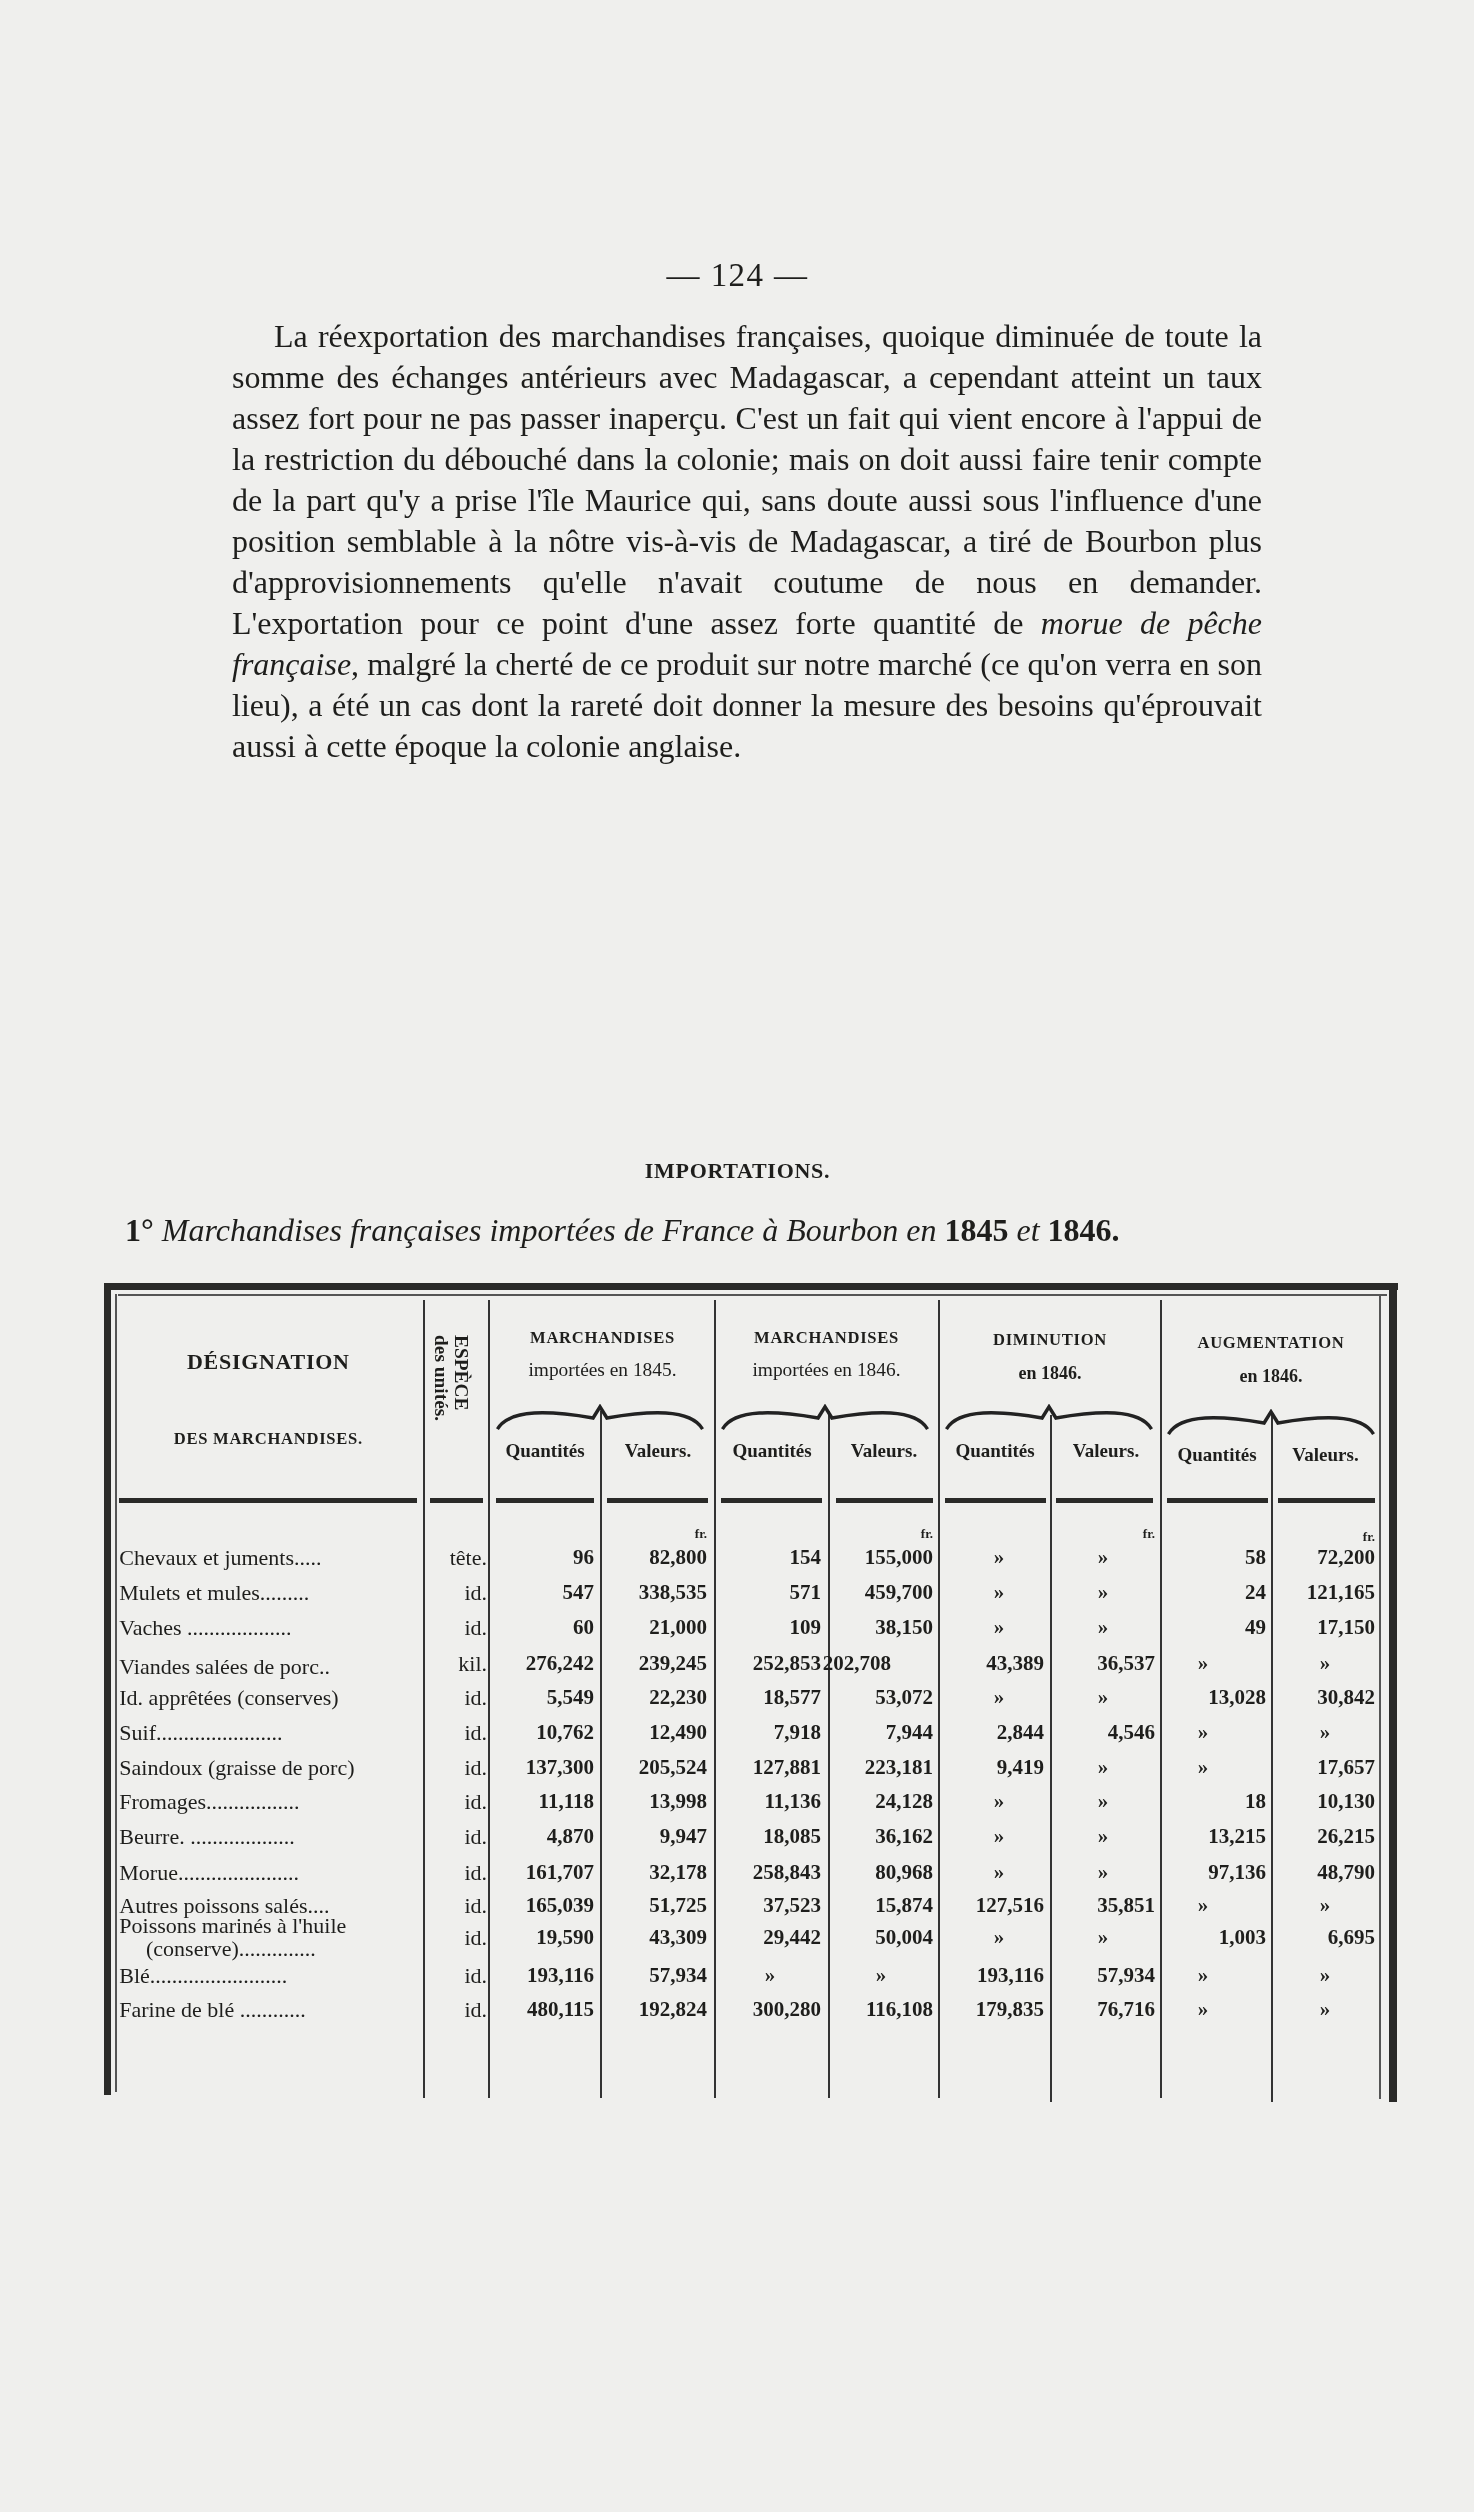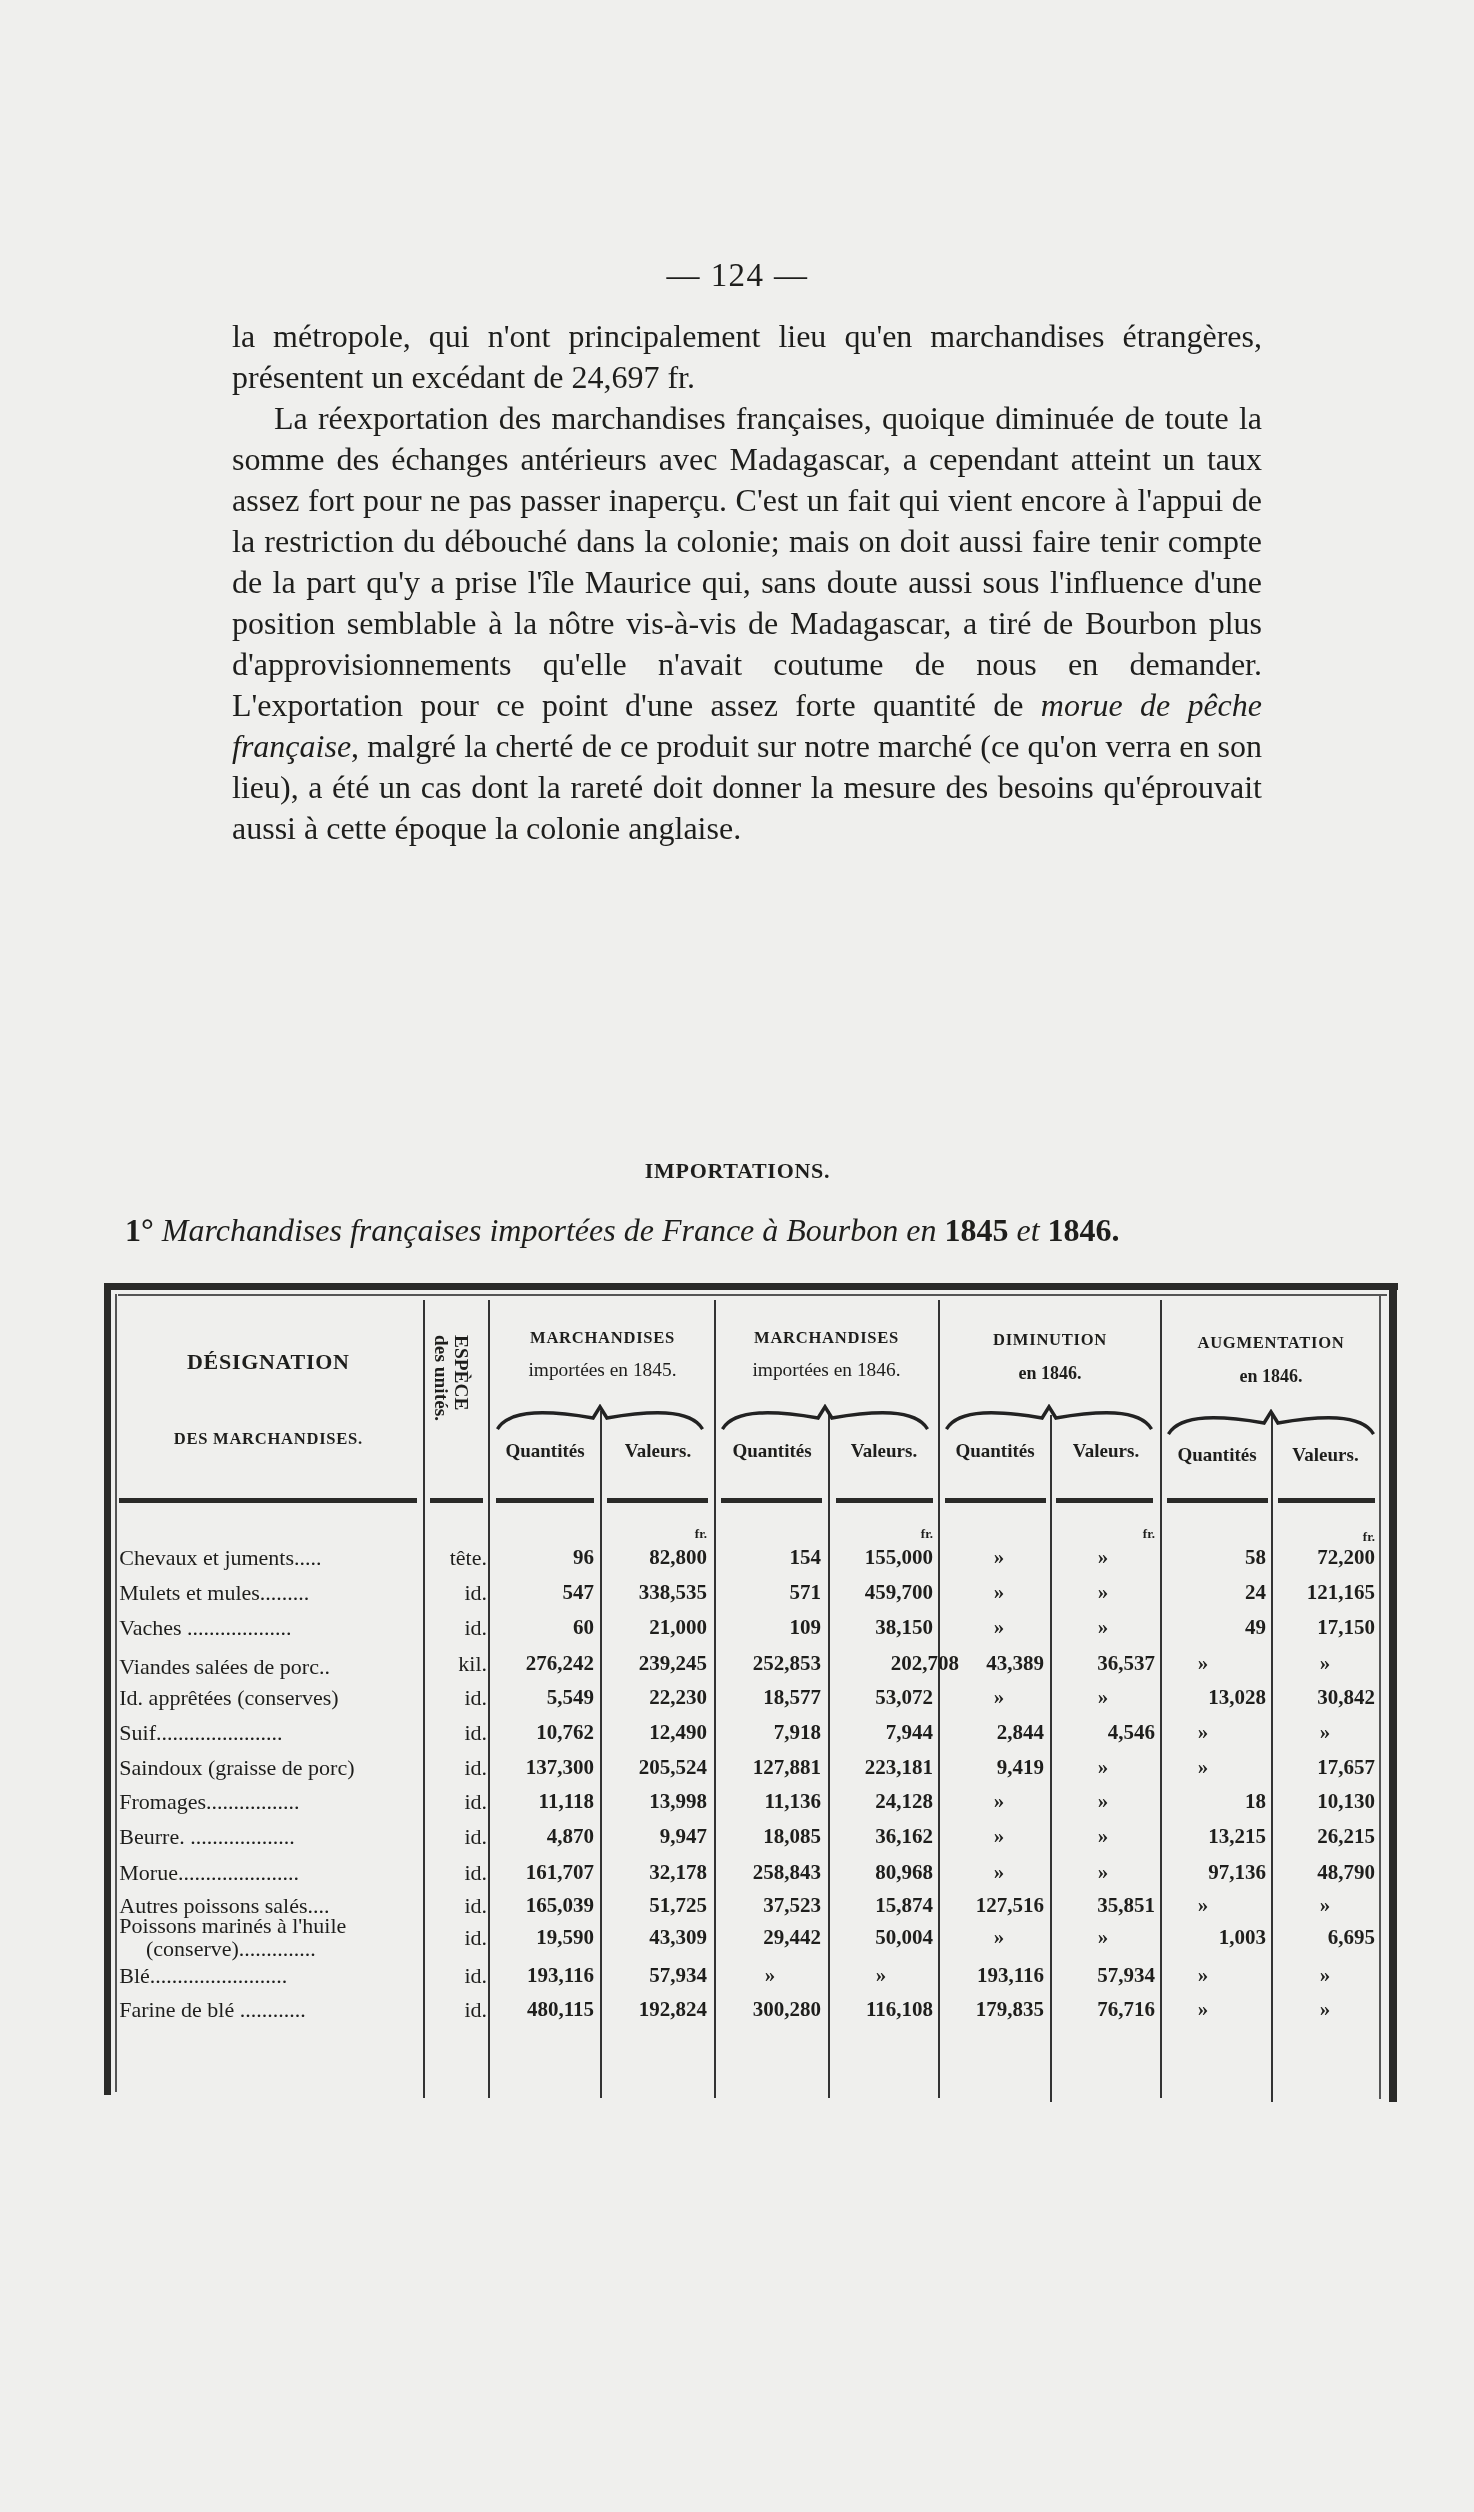--- a/index.html
+++ b/index.html
@@ -73,21 +73,20 @@
   .cell.unit { text-align: right; font-size: 22px; }
   .cell.num { text-align: right; font-weight: bold; }
   .cell.fr { text-align: right; font-weight: bold; font-size: 13px; }
 </style>
 </head>
 <body>
 
 <div class="page-number">— 124 —</div>
 
 <div class="body-text">
-  <p>la métropole, qui n'ont principalement lieu qu'en marchandises étrangères, présentent un excédant de 24,697 fr.</p>
   <p class="indent"><span>La réexportation des marchandises françaises, quoique diminuée de toute la somme des échanges antérieurs avec Madagascar, a cependant atteint un taux assez fort pour ne pas passer inaperçu. C'est un fait qui vient encore à l'appui de la restriction du débouché dans la colonie; mais on doit aussi faire tenir compte de la part qu'y a prise l'île Maurice qui, sans doute aussi sous l'influence d'une position semblable à la nôtre vis-à-vis de Madagascar, a tiré de Bourbon plus d'approvisionnements qu'elle n'avait coutume de nous en demander. L'exportation pour ce point d'une assez forte quantité de </span><em>morue de pêche française</em><span>, malgré la cherté de ce produit sur notre marché (ce qu'on verra en son lieu), a été un cas dont la rareté doit donner la mesure des besoins qu'éprouvait aussi à cette époque la colonie anglaise.</span></p>
 </div>
 
 <div class="section-title">IMPORTATIONS.</div>
 
 <div class="table-title">
   <span class="num">1°</span>
   <span>Marchandises françaises importées de France à Bourbon en</span>
   <span class="num">1845</span>
   <span>et</span>
@@ -204,21 +203,21 @@
       <div class="cell num" style="top: 332px; left: 726px; width: 103px;">38,150</div>
       <div class="cell num" style="top: 332px; left: 881px; width: 28px; text-align: center;">»</div>
       <div class="cell num" style="top: 332px; left: 985px; width: 28px; text-align: center;">»</div>
       <div class="cell num" style="top: 332px; left: 1058px; width: 104px;">49</div>
       <div class="cell num" style="top: 332px; left: 1169px; width: 102px;">17,150</div>
       <div class="cell name" style="top: 371px; width: 298px;">Viandes salées de porc..</div>
       <div class="cell unit" style="left: 321px; width: 62px; top: 368px;">kil.</div>
       <div class="cell num" style="top: 368px; left: 386px; width: 104px;">276,242</div>
       <div class="cell num" style="top: 368px; left: 498px; width: 105px;">239,245</div>
       <div class="cell num" style="top: 368px; left: 612px; width: 105px;">252,853</div>
-      <div class="cell num" style="top: 368px; left: 752px; width: 103px;">202,708</div>
+      <div class="cell num" style="top: 368px; left: 684px; width: 103px;">202,708</div>
       <div class="cell num" style="top: 368px; left: 836px; width: 104px;">43,389</div>
       <div class="cell num" style="top: 368px; left: 948px; width: 103px;">36,537</div>
       <div class="cell num" style="top: 368px; left: 1085px; width: 28px; text-align: center;">»</div>
       <div class="cell num" style="top: 368px; left: 1207px; width: 28px; text-align: center;">»</div>
       <div class="cell name" style="top: 402px; width: 298px;">Id. apprêtées (conserves)</div>
       <div class="cell unit" style="left: 321px; width: 62px; top: 402px;">id.</div>
       <div class="cell num" style="top: 402px; left: 386px; width: 104px;">5,549</div>
       <div class="cell num" style="top: 402px; left: 498px; width: 105px;">22,230</div>
       <div class="cell num" style="top: 402px; left: 612px; width: 105px;">18,577</div>
       <div class="cell num" style="top: 402px; left: 726px; width: 103px;">53,072</div>

